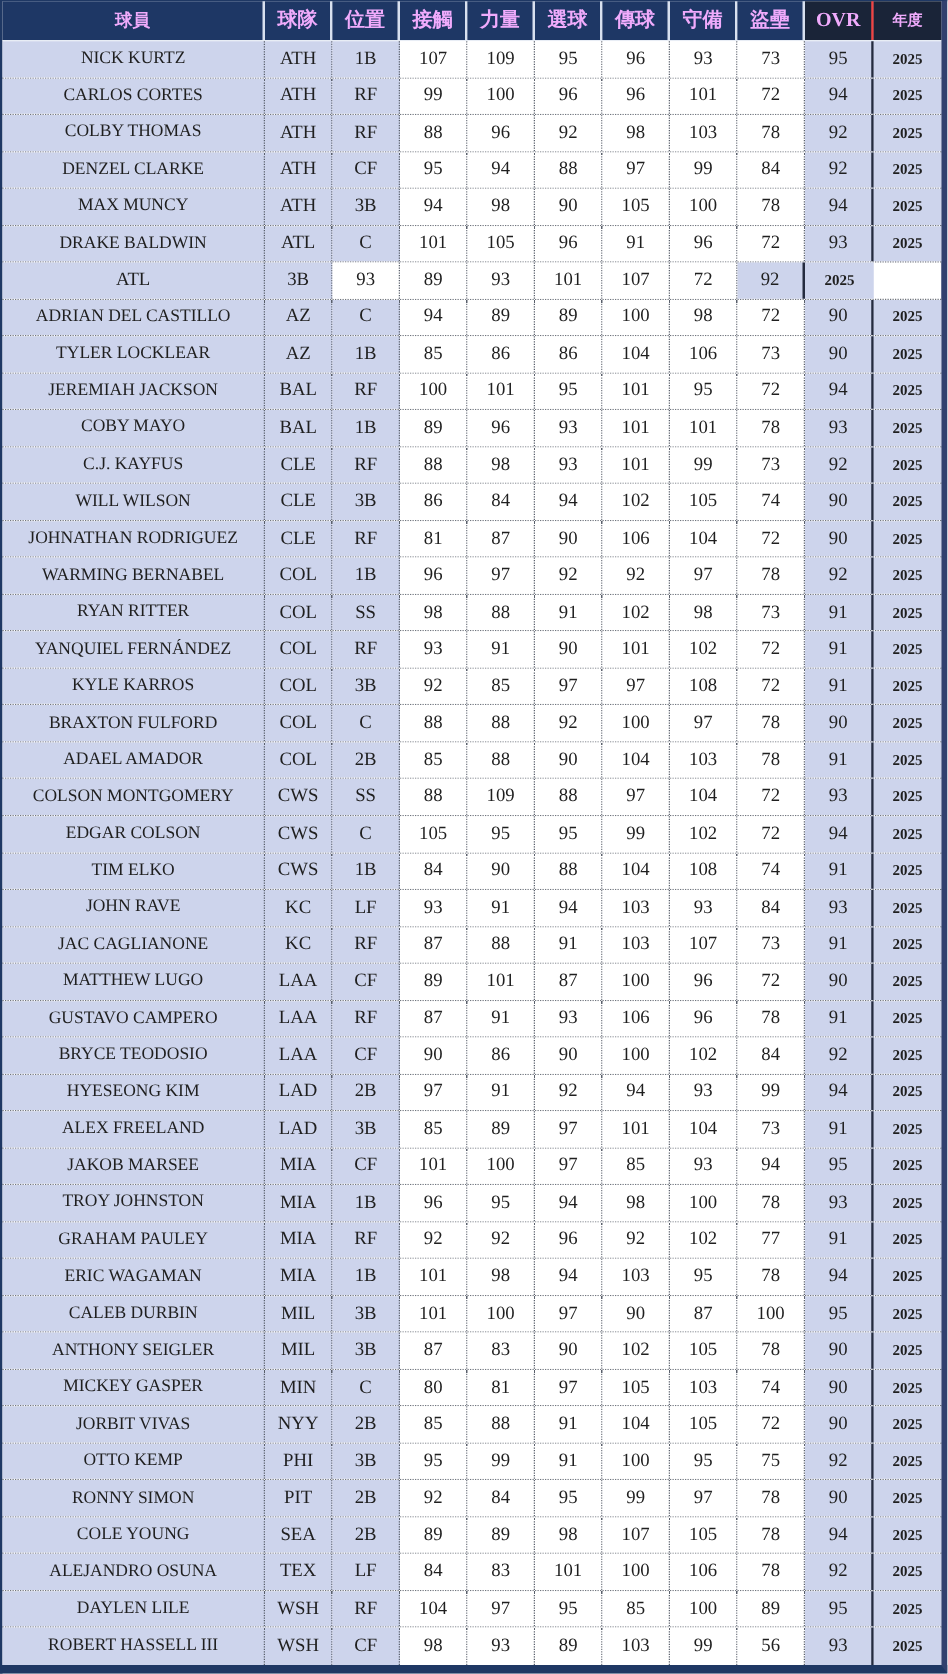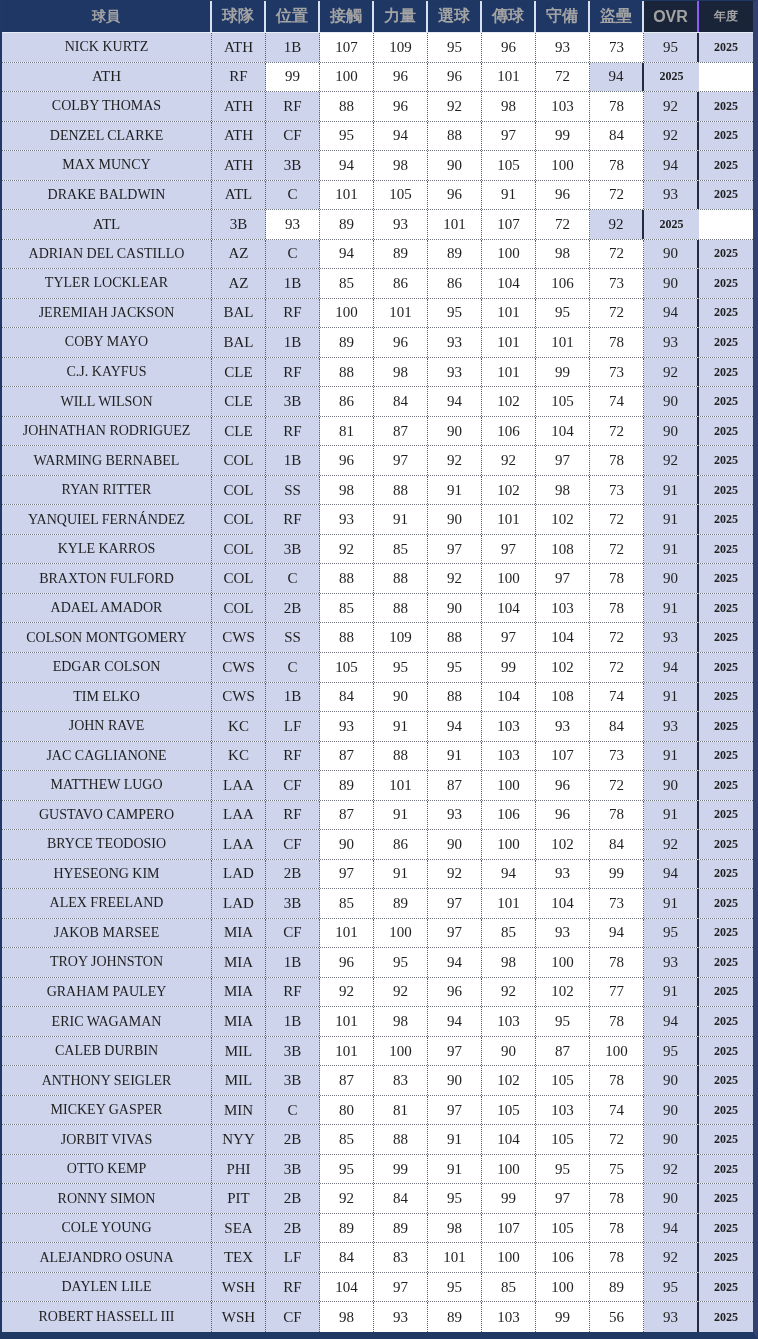--- a/index.html
+++ b/index.html
@@ -39,27 +39,27 @@
   }
   .cell.col0{font-size:14px;}
   .cell.col9{border-right:2px solid #242b3f;}
   .cell.col10{border-right:none;font-weight:bold;font-size:12px;}
   
   .col0,.col1,.col2,.col9,.col10{background:#cdd4ec;}
   .col3,.col4,.col5,.col6,.col7,.col8{background:#ffffff;}
   
   .hcell{
     background:#1e3765 !important;
-    color:#a3a3a3;
+    color:#f0abfc;
     font-weight:bold;
     font-size:16px;
     border-right:2px solid #d8e0ef;
   }
   .hcell.col9,.hcell.col10{background:#1a2438 !important;}
-  .hcell.col9{border-right:2px solid #8b5cf6;}
+  .hcell.col9{border-right:2px solid #ef4444;font-family:Liberation Serif, serif;}
   .hcell.col10{border-right:none;}
 </style>
 </head>
 <body>
 
 <div id="app">
   <div class="row" id="header-row">
       <div class="cell hcell col0">球員</div>
       <div class="cell hcell col1">球隊</div>
       <div class="cell hcell col2">位置</div>
@@ -80,20 +80,21 @@
         <div class="cell col3">107</div>
         <div class="cell col4">109</div>
         <div class="cell col5">95</div>
         <div class="cell col6">96</div>
         <div class="cell col7">93</div>
         <div class="cell col8">73</div>
         <div class="cell col9">95</div>
         <div class="cell col10">2025</div>
       </div>
       <div class="row">
+        <div class="cell col0">CARLOS CORTES</div>
         <div class="cell col1">ATH</div>
         <div class="cell col2">RF</div>
         <div class="cell col3">99</div>
         <div class="cell col4">100</div>
         <div class="cell col5">96</div>
         <div class="cell col6">96</div>
         <div class="cell col7">101</div>
         <div class="cell col8">72</div>
         <div class="cell col9">94</div>
         <div class="cell col10">2025</div>

